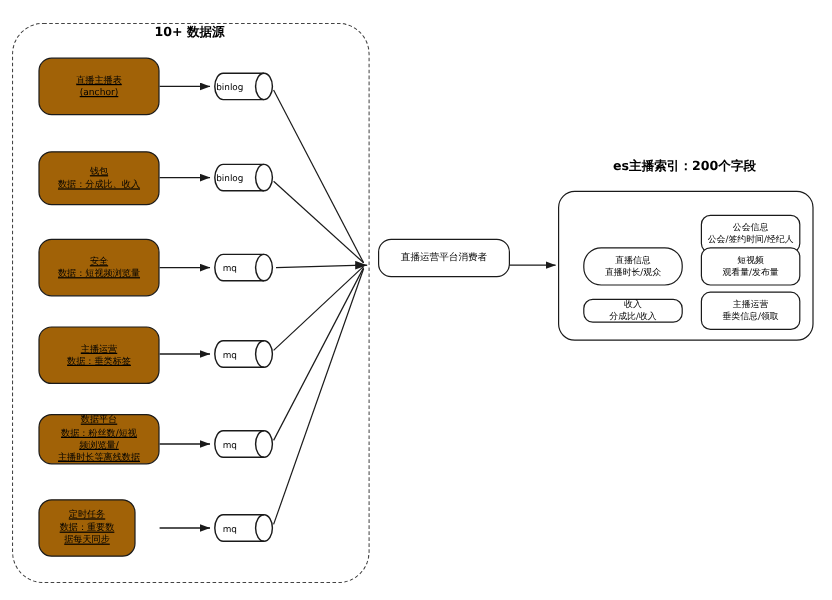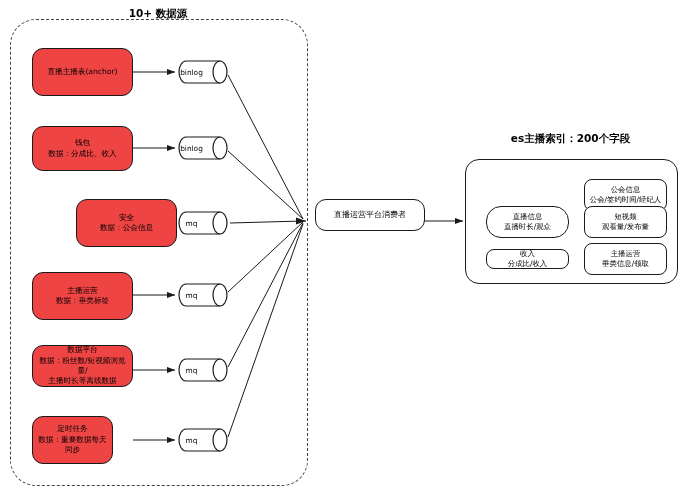--- a/index.html
+++ b/index.html
@@ -33,23 +33,24 @@
     display: flex;
     align-items: center;
     justify-content: center;
     text-align: center;
     line-height: 1.38;
   }
   
   .src-box {
     border: 1px solid #1a1a1a;
     border-radius: 11px;
-    background: #ef4444;
+    background: #a16207;
     font-size: 7.6px;
-    padding: 2px 4px;
+    padding: 2px 15px;
+    text-decoration: underline;
   }
   .src-box .lines { width: 100%; }
   .src-box .l1 { display: block; }
   .src-box .l2 { display: block; }
 
   
   .consumer-box {
     border: 1px solid #1a1a1a;
     border-radius: 11px;
     background: #ffffff;
@@ -119,21 +120,21 @@
     box-sizing: border-box;
     pointer-events: none;
   }
 </style>
 </head>
 <body>
 
 <div id="canvas">
 
   <div class="group-dashed" style="left:10px; top:19px; width:296px; height:465px;"></div>
-  <div class="group-title" style="left:98px; top:7px; width:120px;">10+ 数据源</div>
+  <div class="group-title" style="left:98px; top:20px; width:120px;">10+ 数据源</div>
 
   <svg class="layer" viewBox="0 0 693 500">
     <defs>
       <marker id="ah" markerWidth="9" markerHeight="9" refX="8.4" refY="3.2" orient="auto" markerUnits="userSpaceOnUse">
         <path d="M0,0 L8.6,3.2 L0,6.4 z" fill="#1a1a1a"></path>
       </marker>
       <marker id="ah2" markerWidth="11" markerHeight="11" refX="10" refY="3.6" orient="auto" markerUnits="userSpaceOnUse">
         <path d="M0,0 L10,3.6 L0,7.2 z" fill="#1a1a1a"></path>
       </marker>
     </defs>
@@ -187,24 +188,24 @@
     </span>
   </div>
 
   <div class="node src-box" style="left:32px; top:126px; width:101px; height:45px;">
     <span class="lines">
       <span class="l1">钱包</span>
       <span class="l2">数据：分成比、收入</span>
     </span>
   </div>
 
-  <div class="node src-box" style="left:32px; top:199px; width:101px; height:48px;margin-left:44px;">
+  <div class="node src-box" style="left:32px; top:199px; width:101px; height:48px;">
     <span class="lines">
       <span class="l1">安全</span>
-      <span class="l2">数据：公会信息</span>
+      <span class="l2">数据：短视频浏览量</span>
     </span>
   </div>
 
   <div class="node src-box" style="left:32px; top:272px; width:101px; height:48px;">
     <span class="lines">
       <span class="l1">主播运营</span>
       <span class="l2">数据：垂类标签</span>
     </span>
   </div>
 

